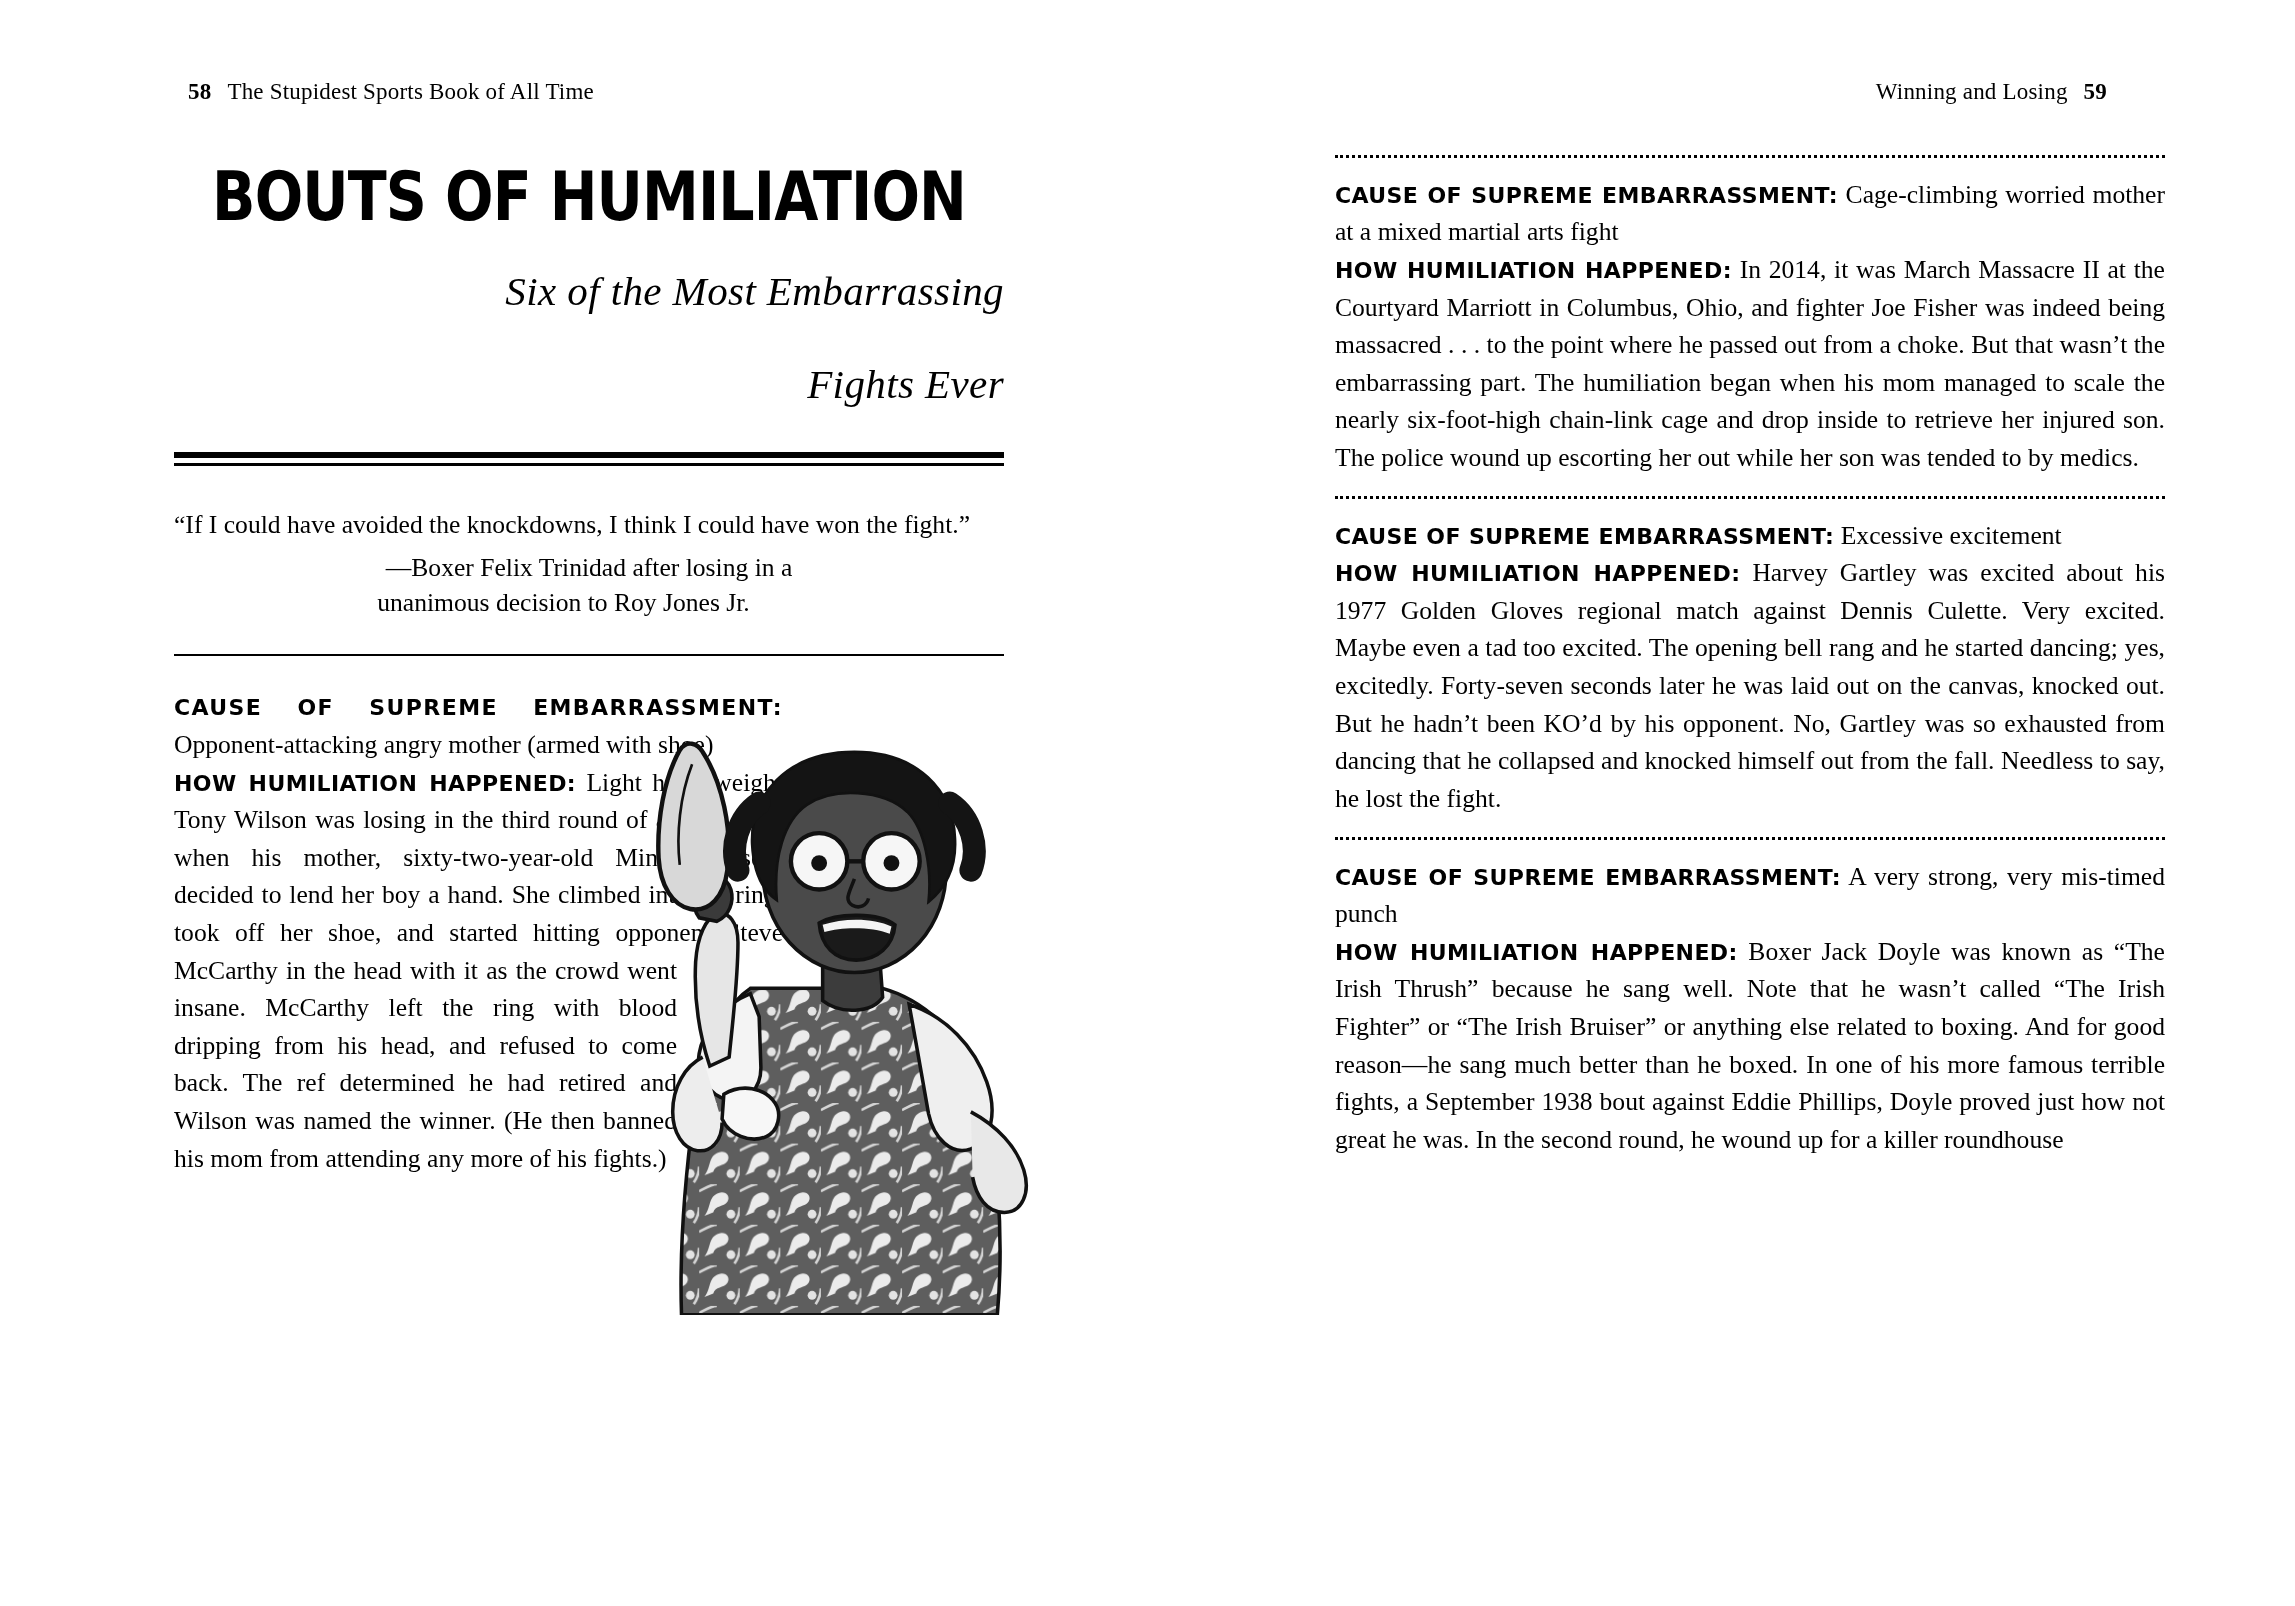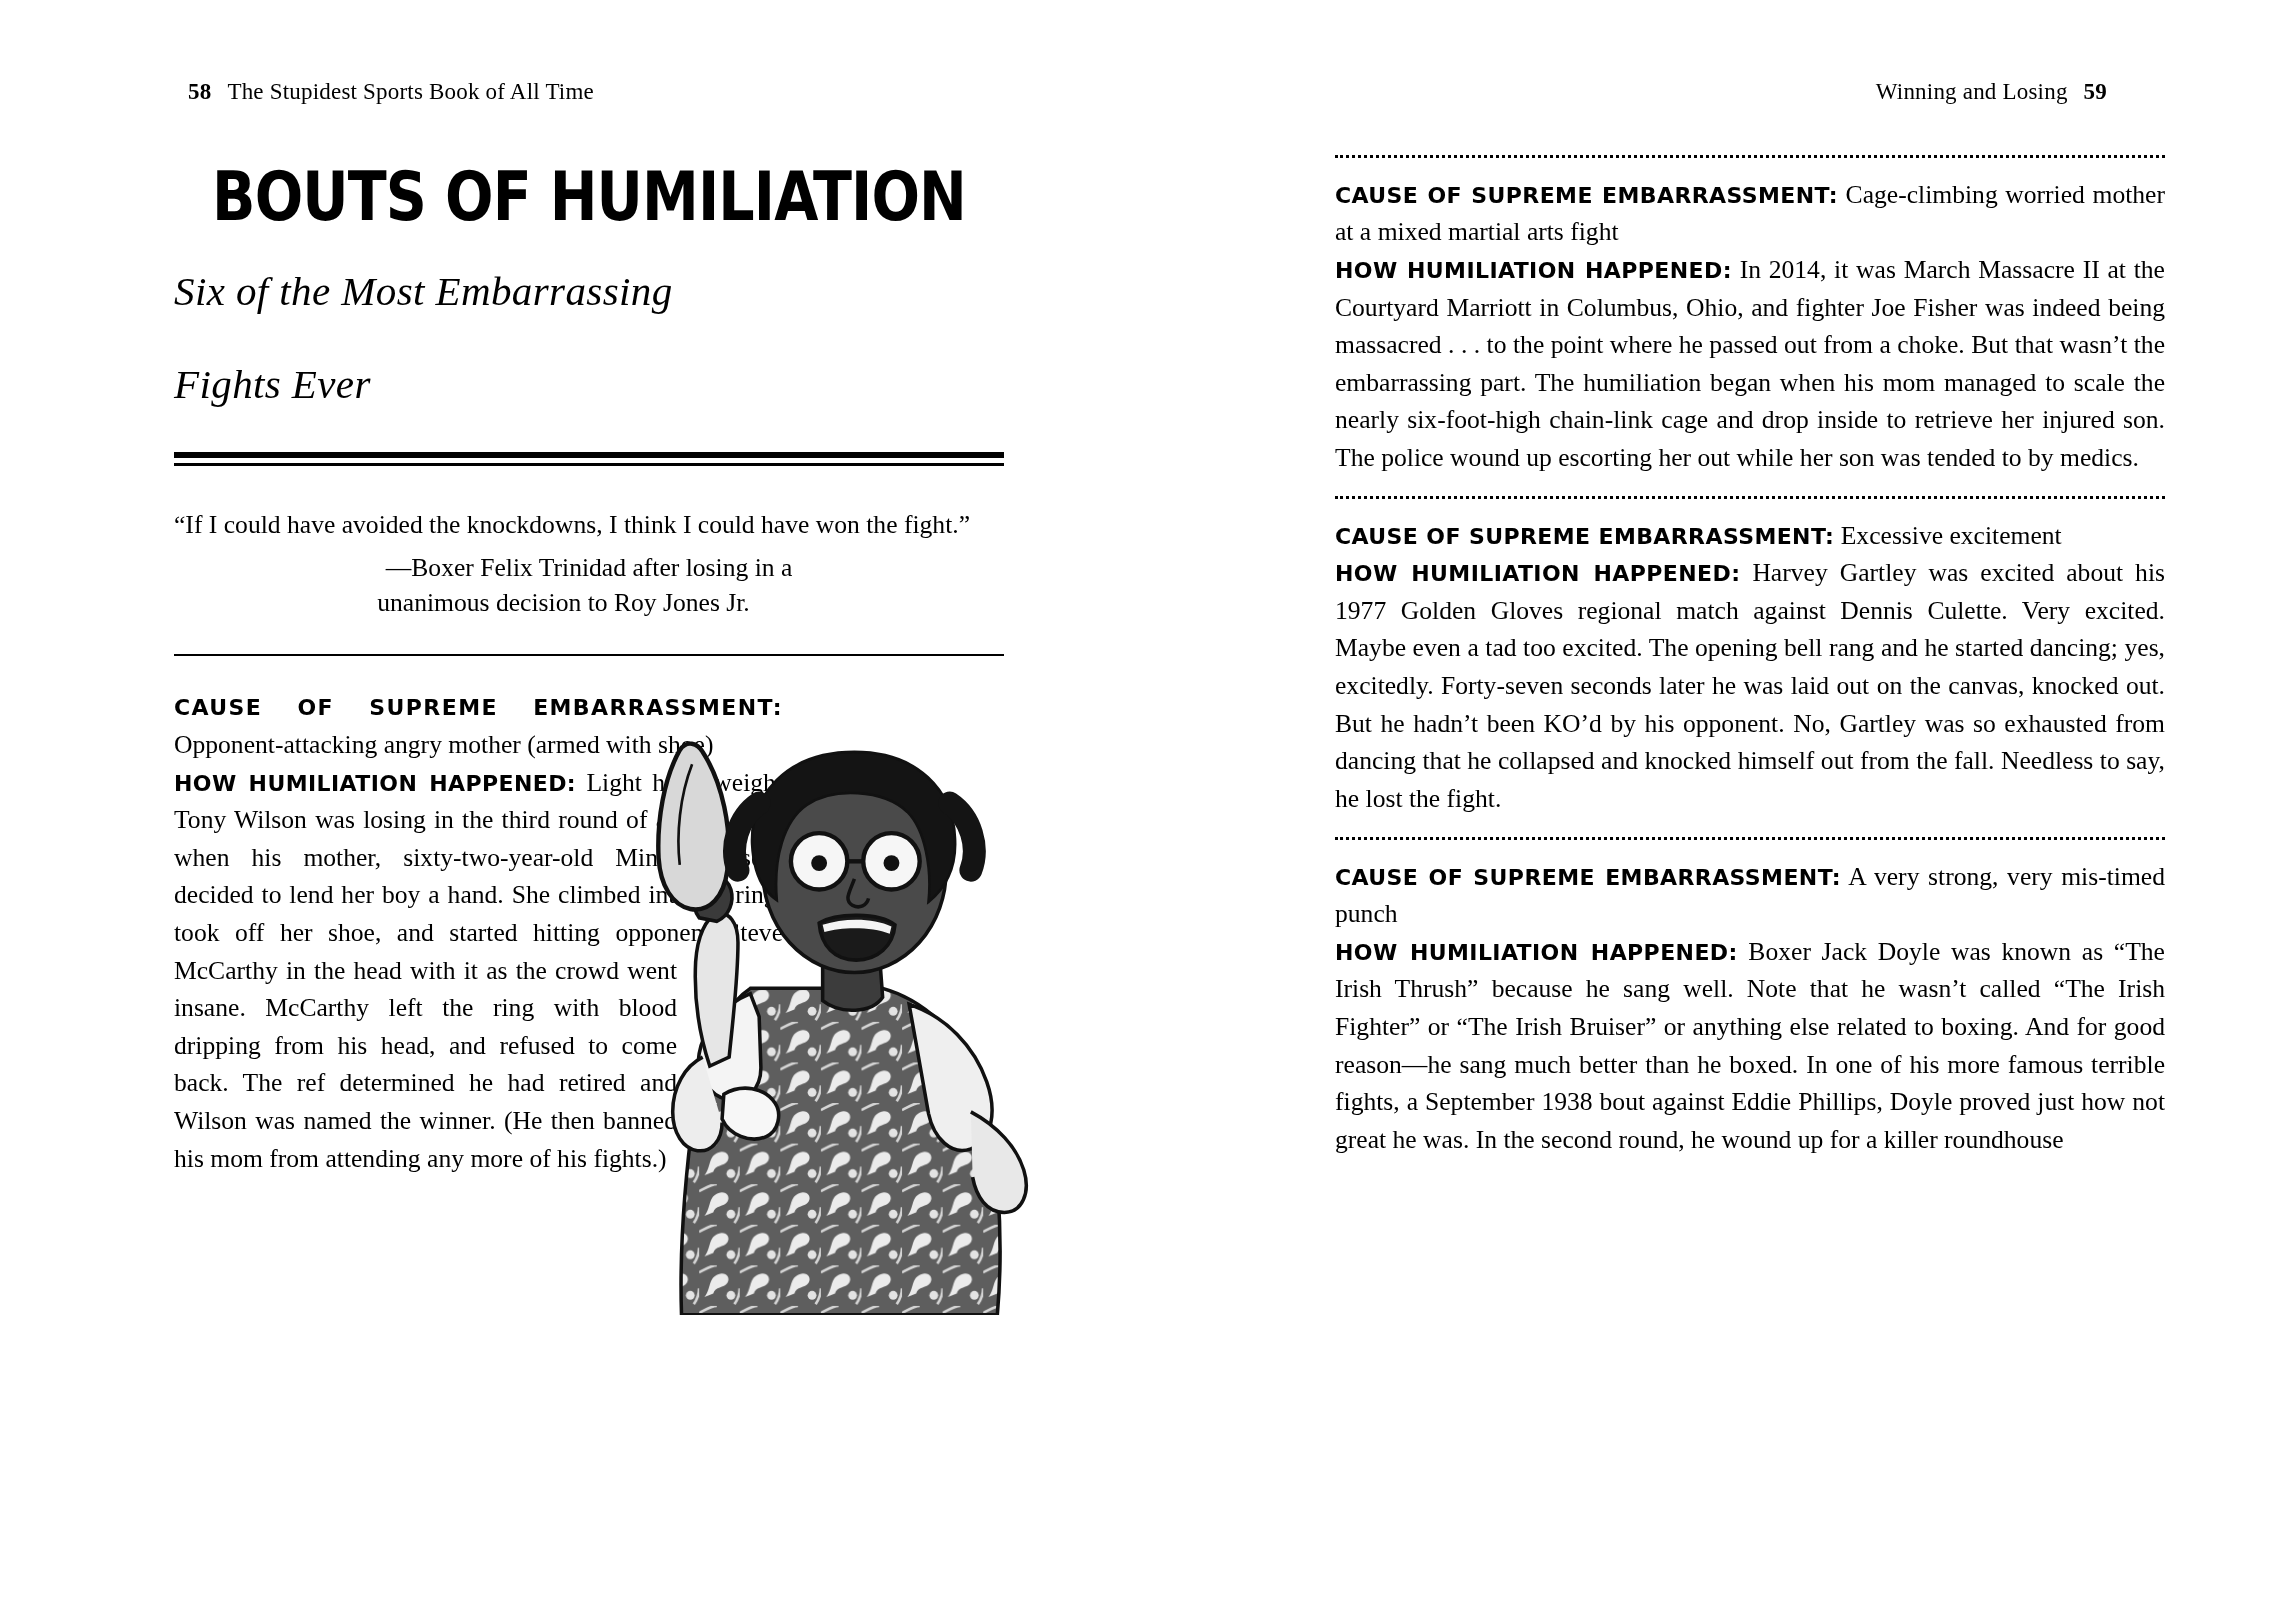--- a/index.html
+++ b/index.html
@@ -65,21 +65,21 @@
     letter-spacing: -0.9px;
     line-height: 1.05;
     text-align: center;
     transform: scaleY(1.22) scaleX(1.02);
     transform-origin: center top;
     padding-top: 5.3px;
   }
 
   .subtitle {
     margin: 46px 0 0 0;
-    text-align: left;
+    text-align: right;
     font-family: "Liberation Serif", serif;
     font-style: italic;
     font-size: 41px;
     line-height: 1.28;
     letter-spacing: 0.4px;
   }
   .subtitle .line2 { display: block; margin-top: 40px; }
 
   .rule-double {
     margin-top: 42px;

